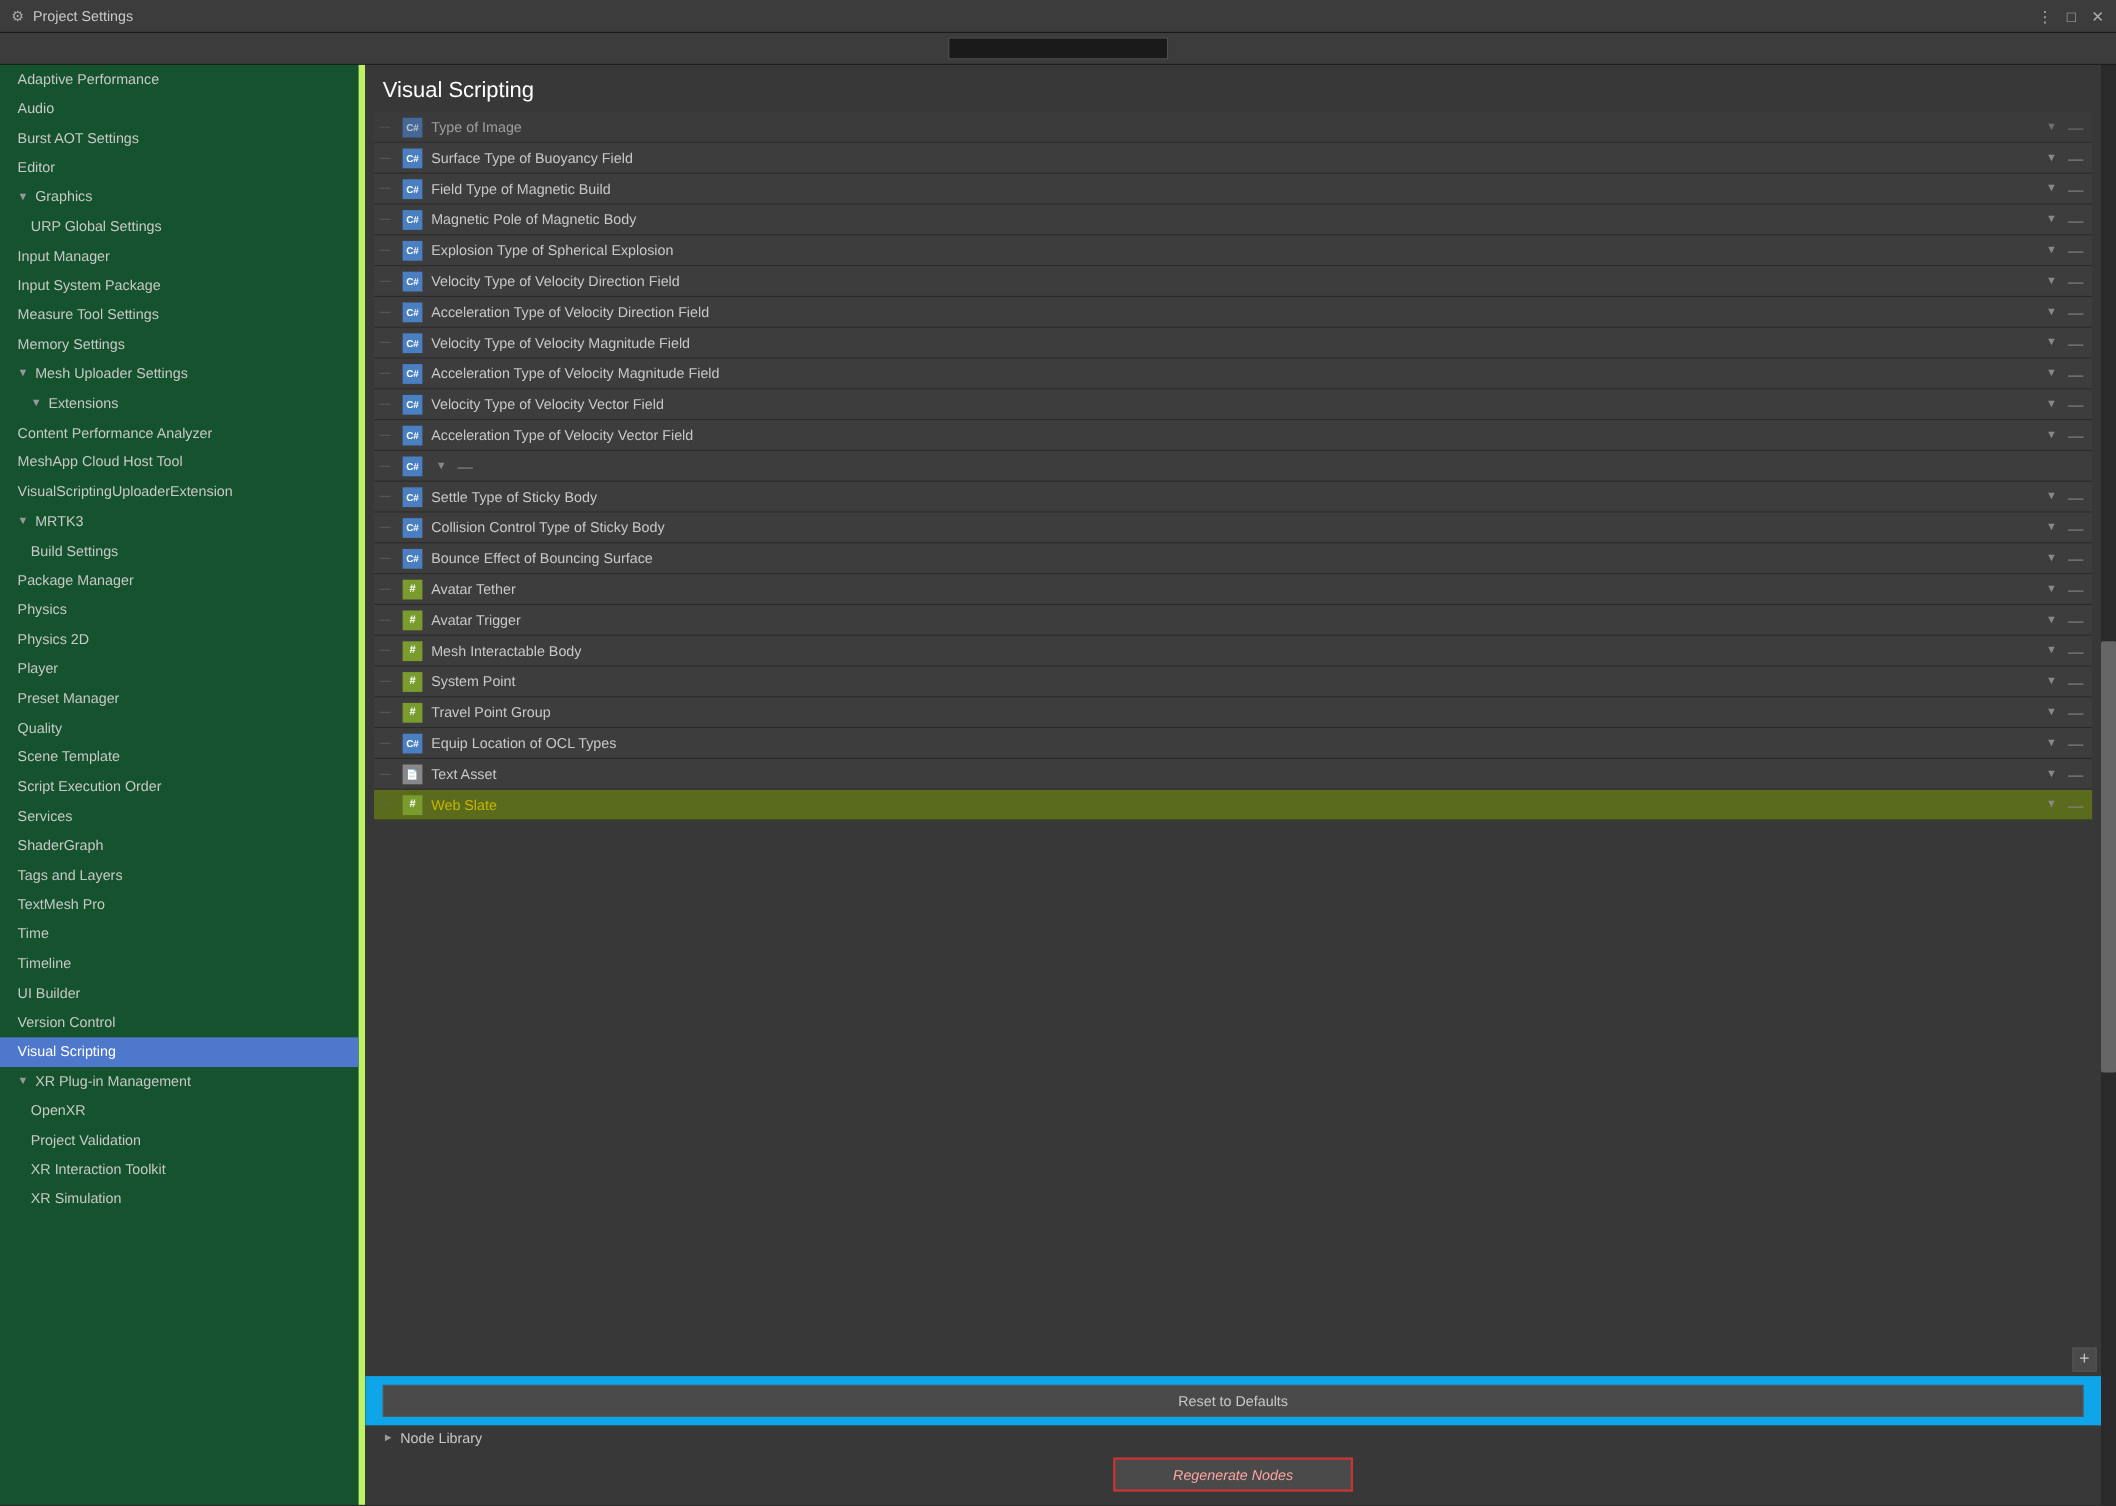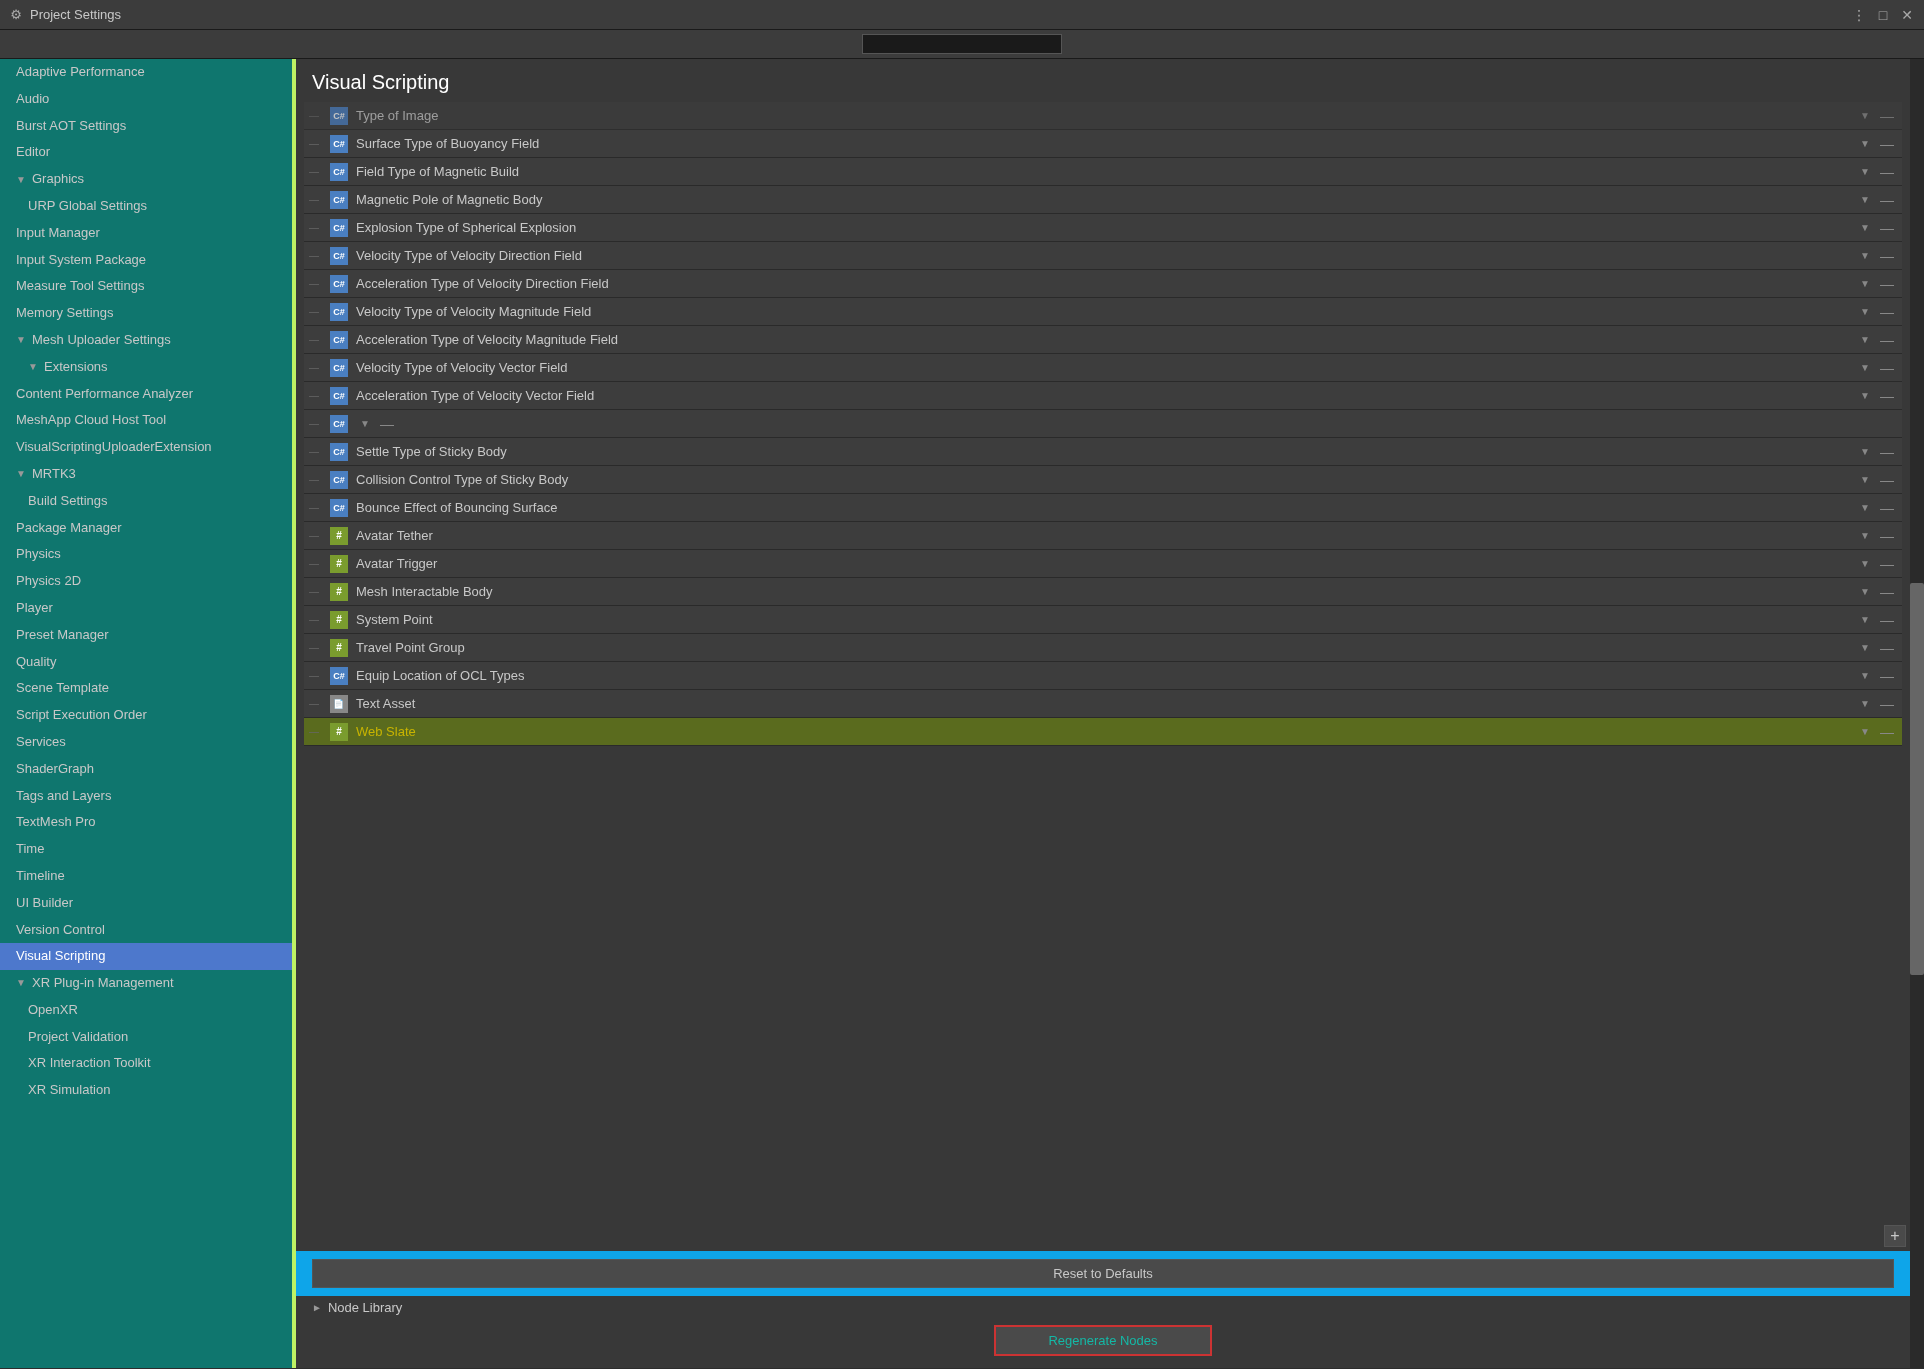--- a/index.html
+++ b/index.html
@@ -70,25 +70,25 @@
     }
 
     
     .main-container {
       display: flex;
       height: calc(1369px - 30px - 30px);
     }
 
     
     .sidebar {
-      width: 296px;
-      background: #0f766e;
+      width: 332px;
+      background: #14532d;
       overflow-y: auto;
       overflow-x: hidden;
-      border-right: 4px solid #bef264;
+      border-right: 6px solid #bef264;
       flex-shrink: 0;
     }
     .sidebar-item {
       padding: 3px 8px 3px 16px;
       cursor: pointer;
       white-space: nowrap;
       color: #c8c8c8;
       font-size: 13px;
       line-height: 1.6;
     }
@@ -291,24 +291,25 @@
     }
 
     .regen-btn-row {
       display: flex;
       justify-content: center;
       padding: 4px 0;
     }
     .regen-btn {
       background: #4a4a4a;
       border: 2px solid #cc3333;
-      color: #14b8a6;
+      color: #fca5a5;
       padding: 6px 52px;
       font-size: 13px;
       cursor: pointer;
+      font-style: italic;
     }
   </style>
 </head>
 <body>
 
 <div class="title-bar">
   <span class="title-bar-icon">⚙</span>
   <span class="title-bar-title">Project Settings</span>
   <div class="title-bar-controls">
     <span class="title-bar-btn">⋮</span>

